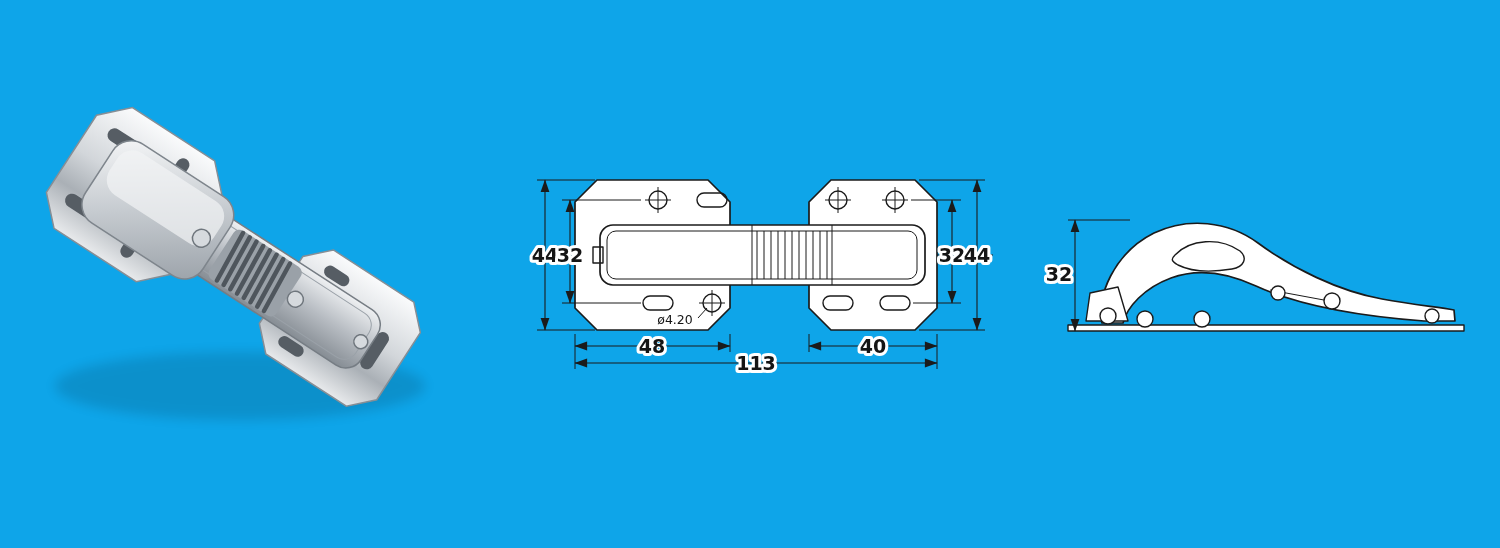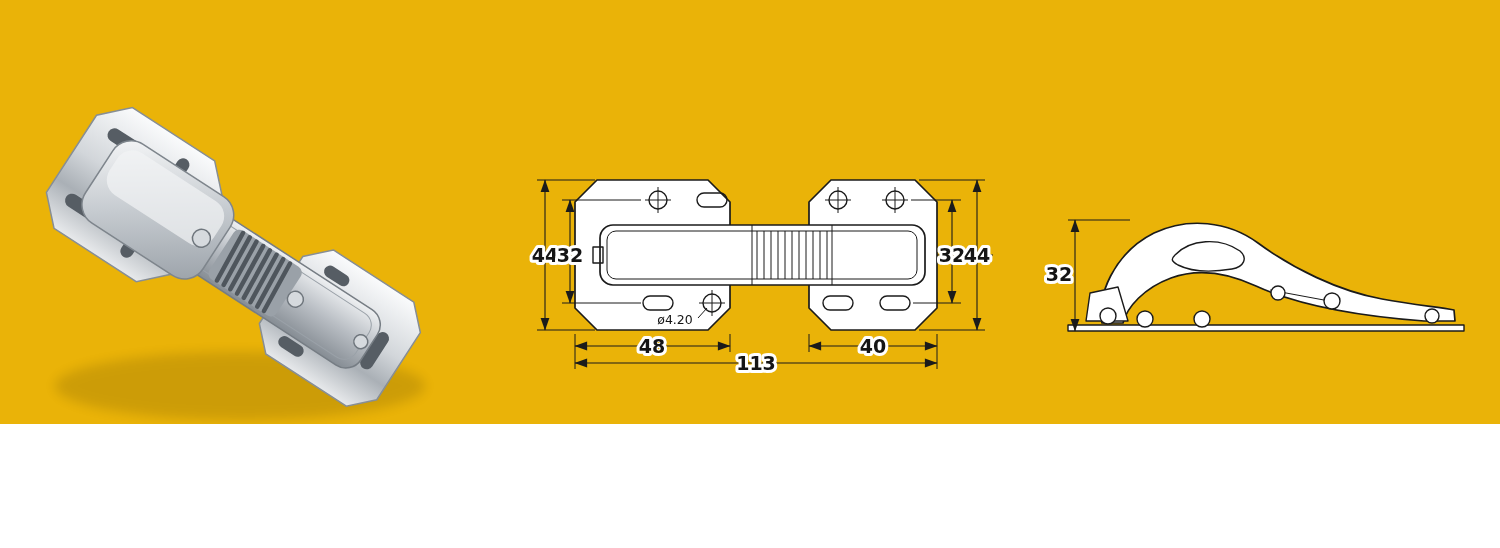--- a/index.html
+++ b/index.html
@@ -1,16 +1,16 @@
 <!DOCTYPE html>
 <html><head>
 <meta charset="utf-8">
 <style>
   html,body{margin:0;padding:0;background:#ffffff;}
-  .canvas{position:relative;width:1500px;height:424px;background:#eab308;overflow:hidden;
+  .canvas{position:relative;width:1500px;height:548px;background:#0ea5e9;overflow:hidden;
           font-family:"DejaVu Sans",sans-serif;text-align:center;}
   .abs{position:absolute;}
   .photo{left:20px;top:60px;}
   .topview{left:515px;top:158px;}
   .sideview{left:1040px;top:195px;}
   .dimtxt{font-family:"DejaVu Sans",sans-serif;font-weight:bold;font-size:19px;fill:#151515;
           text-anchor:middle;paint-order:stroke;stroke:#ffffff;stroke-width:6px;stroke-linejoin:round;}
   .callout{font-size:12.5px;font-weight:normal;stroke-width:4px;}
   .thick{stroke:#1b1b1b;stroke-width:1.7;fill:none;stroke-linejoin:round;}
   .med{stroke:#1b1b1b;stroke-width:1.4;fill:none;stroke-linejoin:round;}

